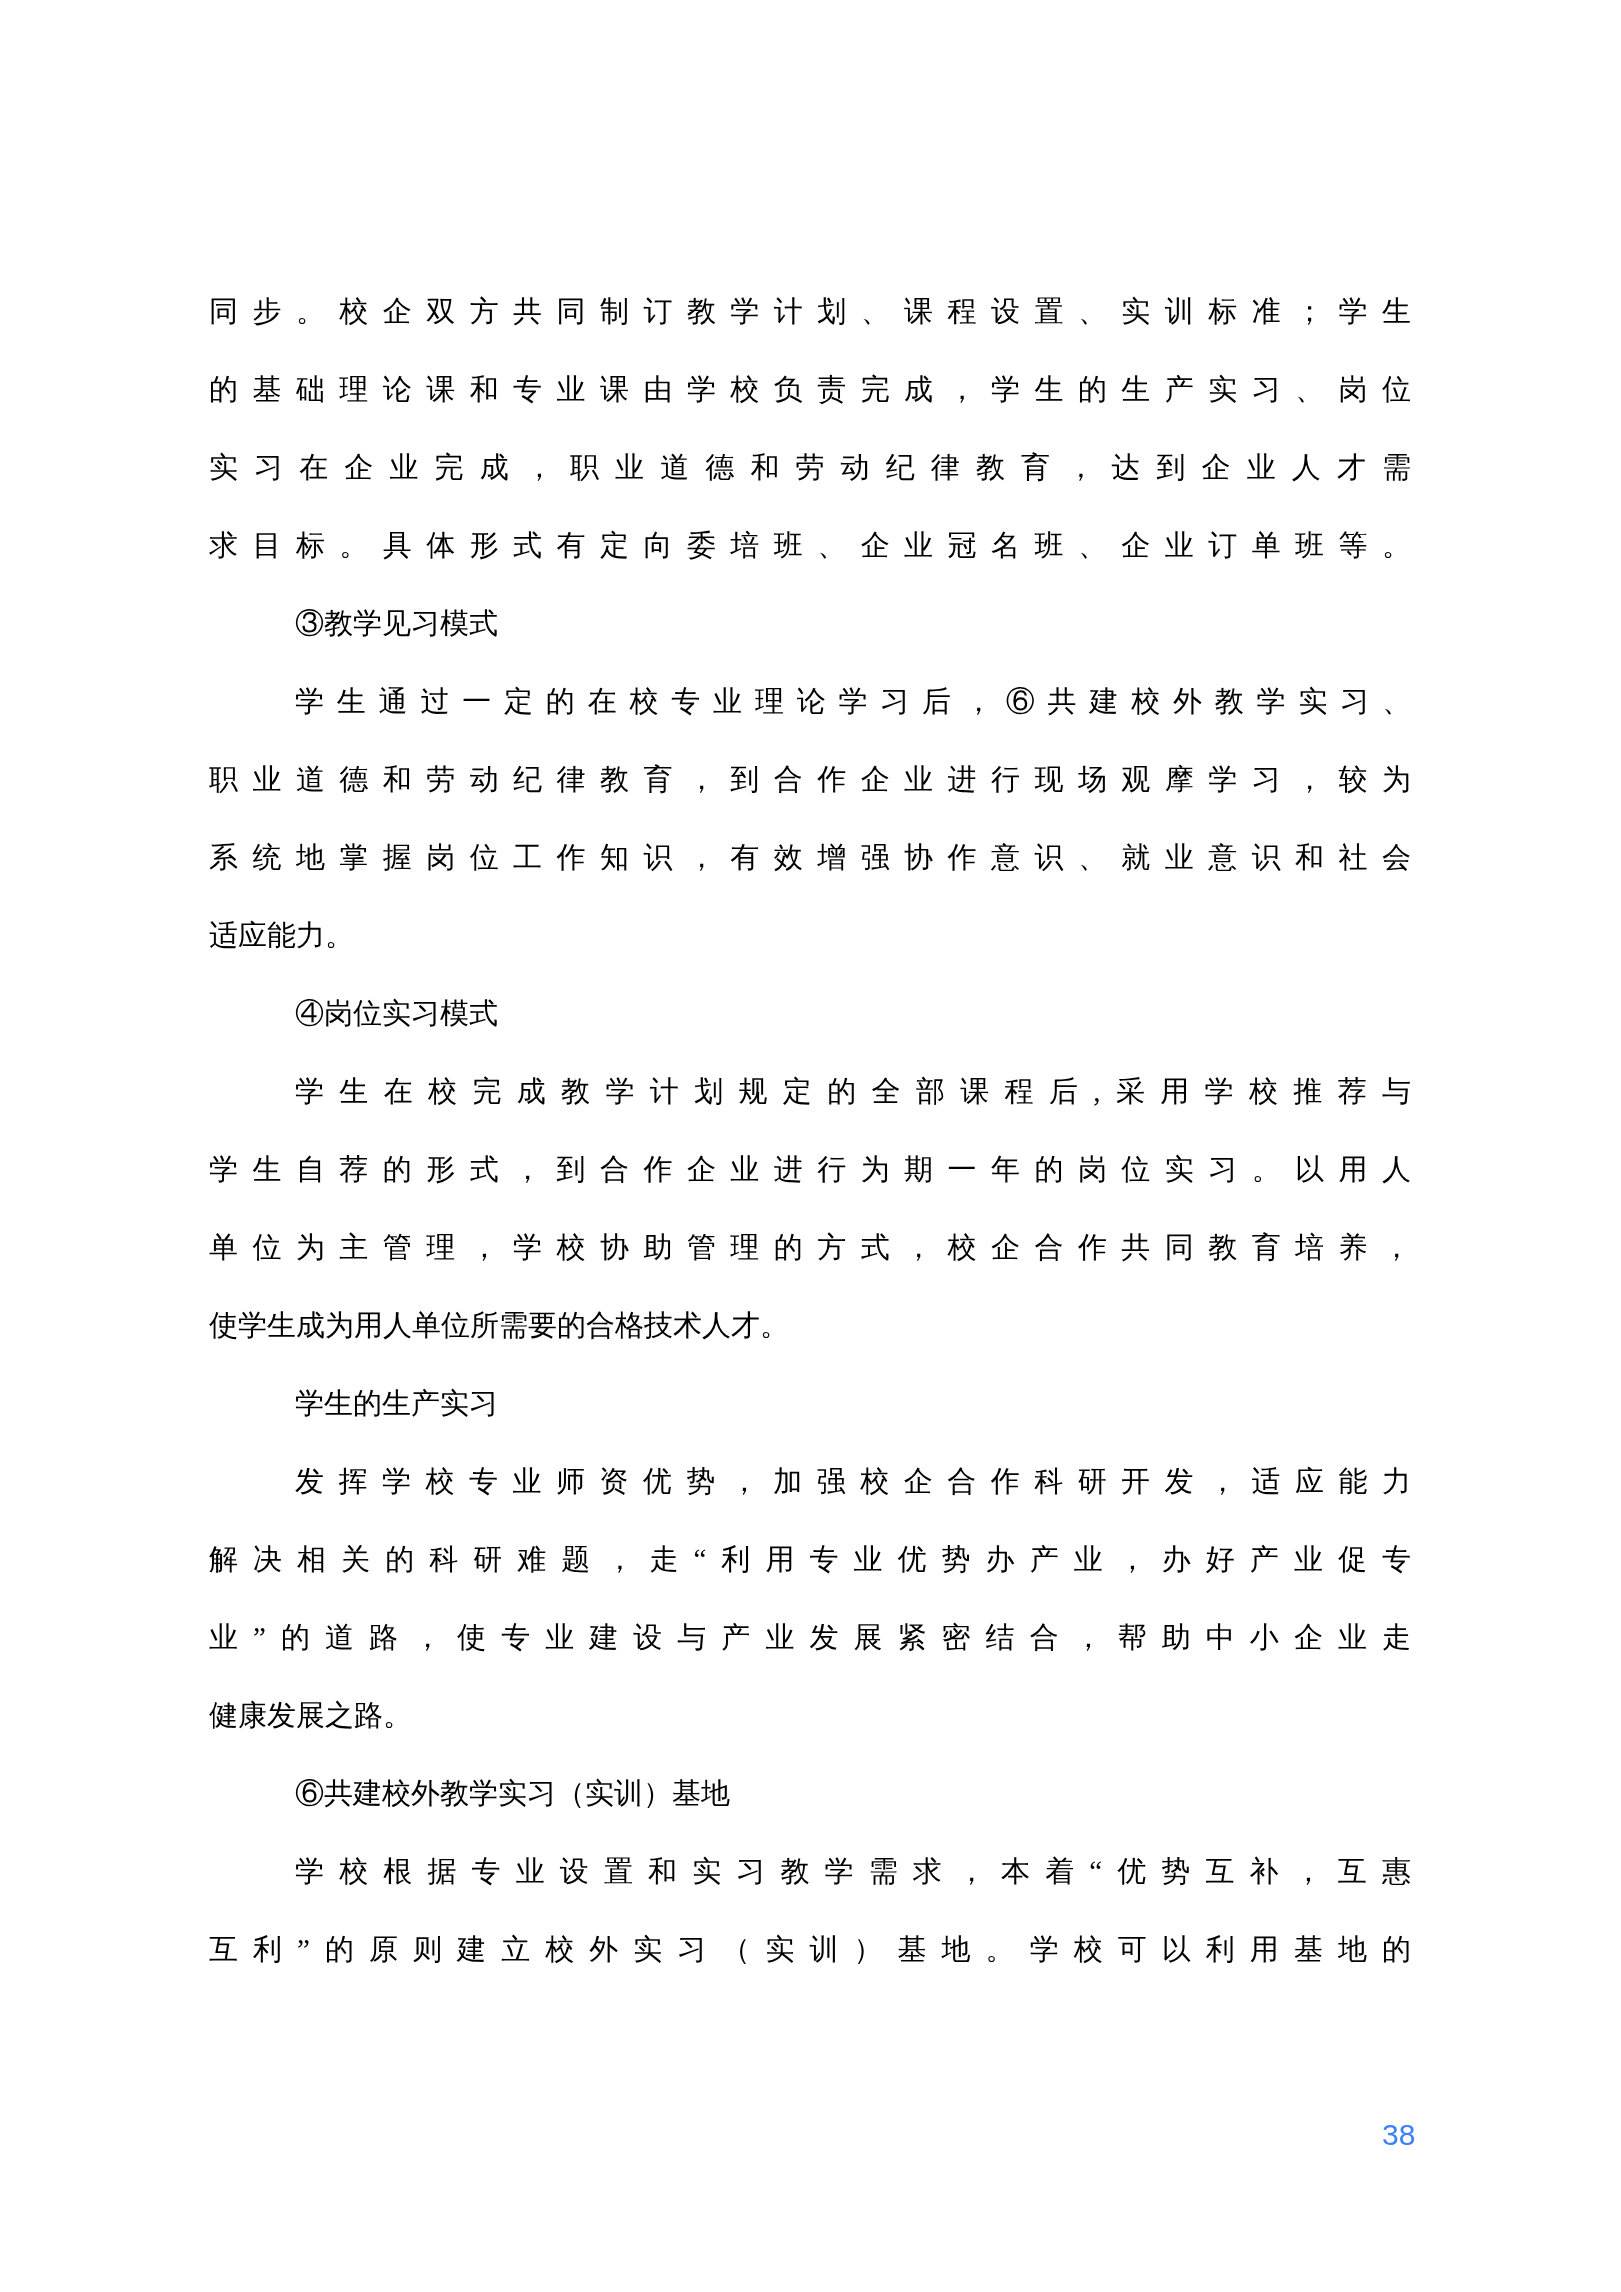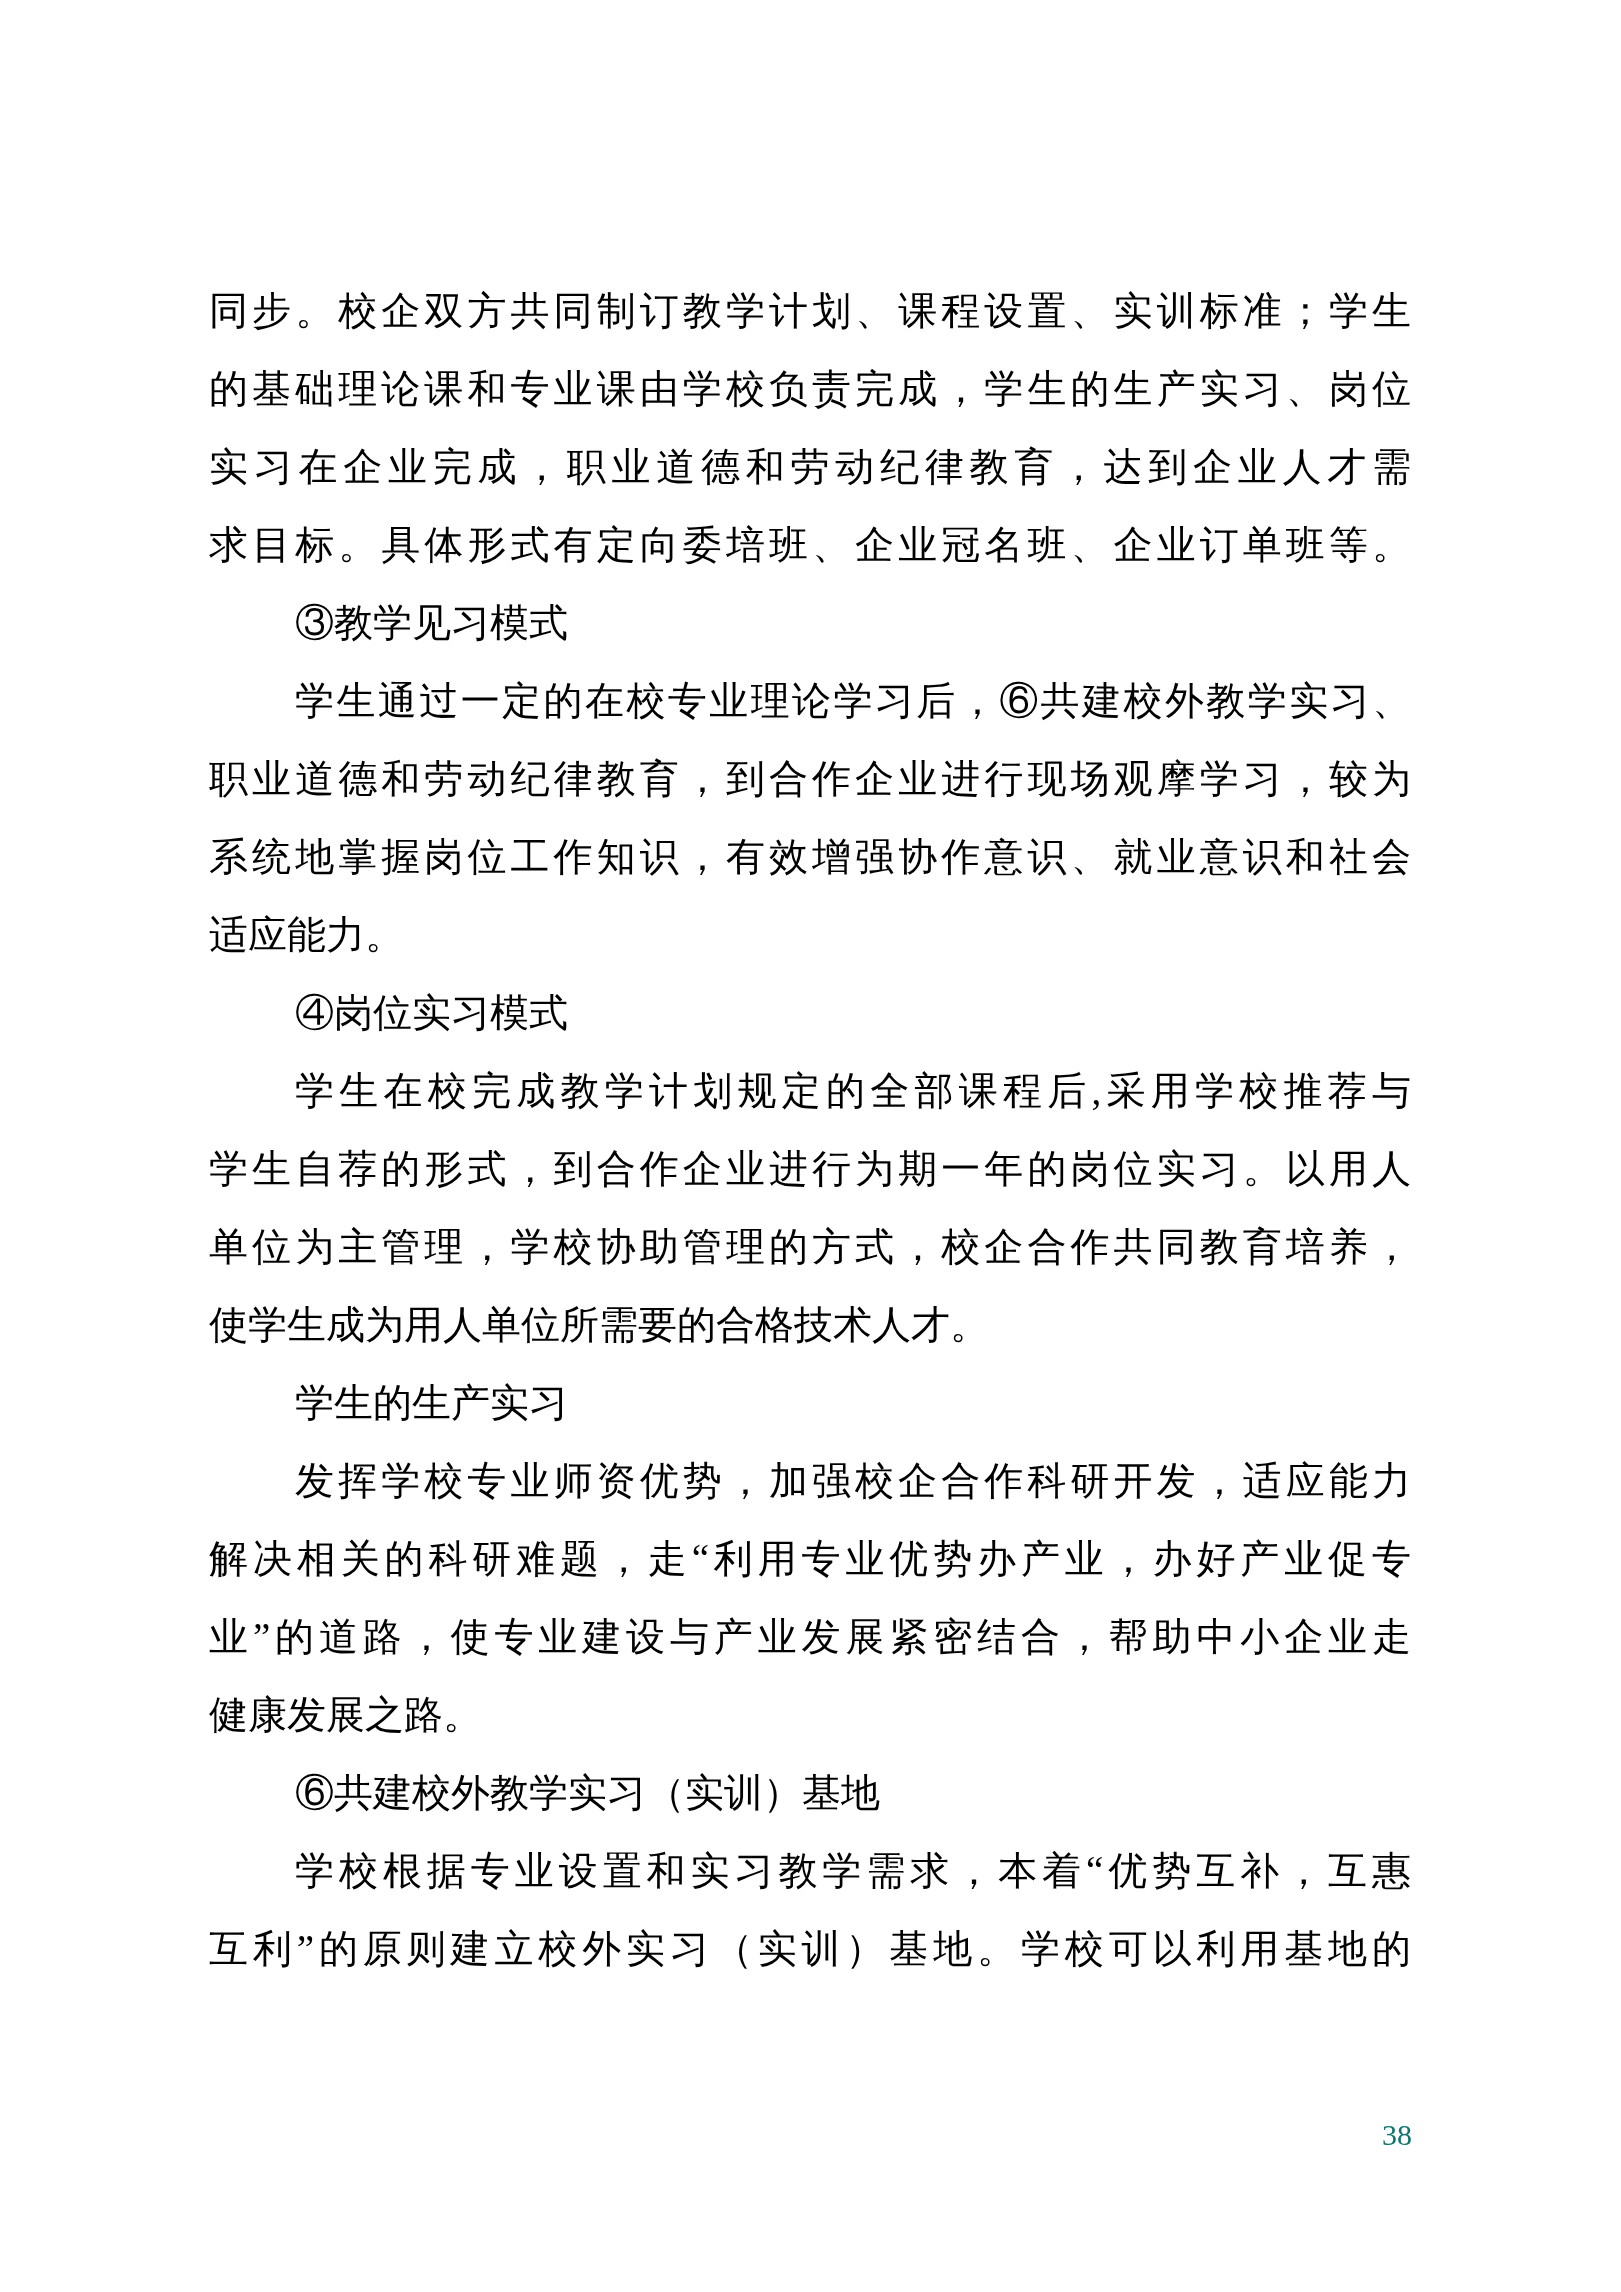--- a/index.html
+++ b/index.html
@@ -18,42 +18,42 @@
   }
   .textblock {
     position: absolute;
     left: 209px;
     top: 272px;
     width: 1202px;
   }
   .line {
     height: 78px;
     line-height: 78px;
-    font-size: 39px;
+    font-size: 29px;
     letter-spacing: 0;
     white-space: nowrap;
     text-align: left;
   }
   .line.j {
     white-space: normal;
     text-align: justify;
     text-align-last: justify;
     text-justify: inter-character;
   }
   .line.i {
     padding-left: 86px;
   }
   .pagenum {
     position: absolute;
     left: 1382px;
     top: 2115px;
     font-size: 30px;
     line-height: 39px;
-    font-family: Liberation Serif, serif;
-    color: #0f766e;
+    font-family: Liberation Sans, sans-serif;
+    color: #3b82f6;
   }
 </style>
 </head>
 <body>
 
 <div class="page">
 
   <div class="textblock">
     <div class="line j">同步。校企双方共同制订教学计划、课程设置、实训标准；学生</div>
     <div class="line j">的基础理论课和专业课由学校负责完成，学生的生产实习、岗位</div>

